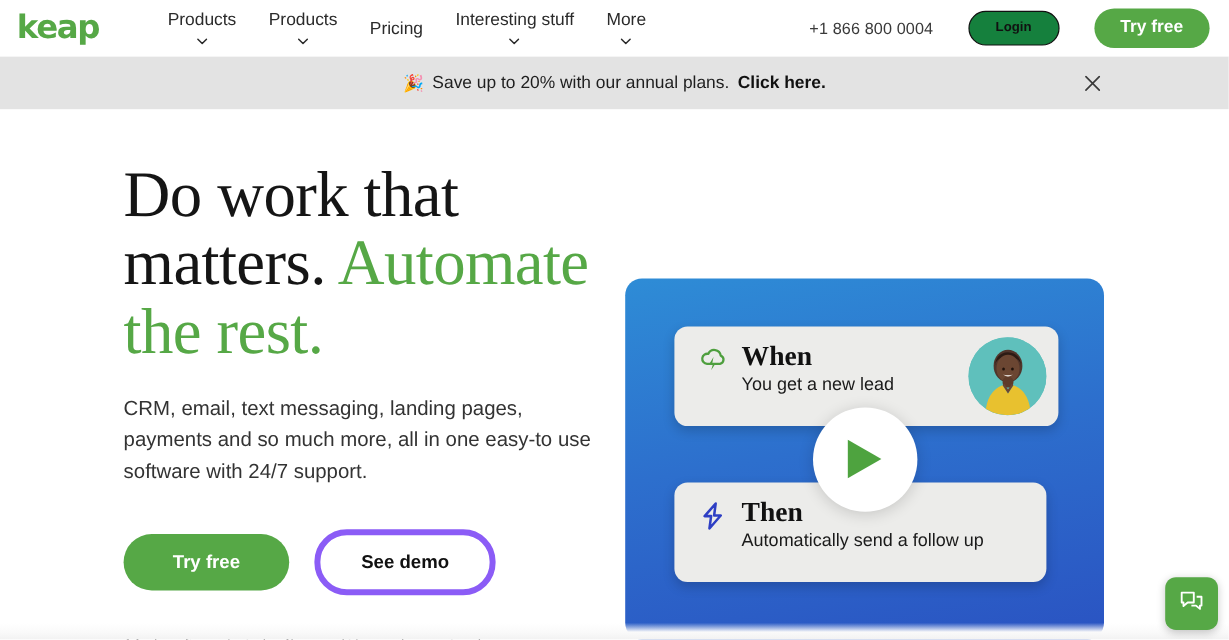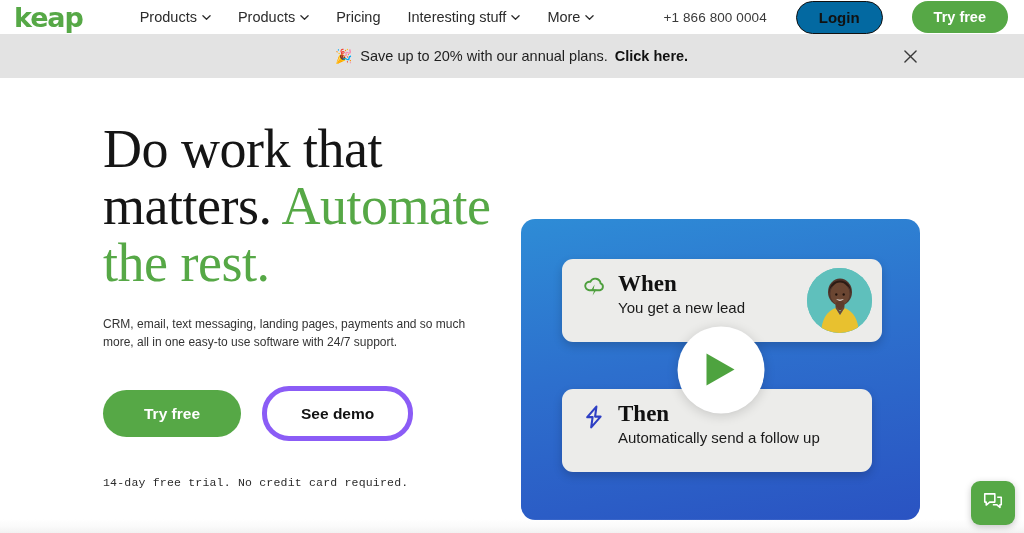--- a/index.html
+++ b/index.html
@@ -7,45 +7,45 @@
     width: 1024px; height: 533px;
     overflow: hidden;
     background: #ffffff;
     font-family: "Liberation Sans", sans-serif;
     -webkit-font-smoothing: antialiased;
   }
   .page { position: relative; width: 1024px; height: 533px; background:#fff; }
 
   
   .header {
-    height: 34px; width: 100%;
+    height: 47px; width: 100%;
     display: flex; align-items: center;
     padding: 0 16px 0 14px;
     background: #ffffff;
     position: relative; z-index: 5;
   }
   .logo {
     font-size: 27px; font-weight: 700; letter-spacing: -1.1px;
     color: #56A846; line-height: 1; user-select: none;
     font-family: "DejaVu Sans", sans-serif;
   }
   .nav { display: flex; align-items: center; margin-left: 57px; gap: 27px; }
   .nav-item {
     display: flex; align-items: center; gap: 5px;
-    font-size: 14.5px; color: #2b2b2b; cursor: pointer; white-space: nowrap;
+    font-size: 14.5px; color: #2b2b2b; cursor: pointer; white-space: nowrap; flex-direction: column;
   }
   .chev { width: 9px; height: 9px; display:block; }
   .chev svg { display:block; }
 
   .header-right { margin-left: auto; display: flex; align-items: center; gap: 29px; }
   .phone { font-size: 13.5px; color: #3a3a3a; letter-spacing: .1px; }
   .btn-login {
     border: 1.6px solid #111; border-radius: 22px;
-    padding: 8px 22px; font-size: 15px; font-weight: 700; color: #111;
-    background: #0369a1; cursor: pointer; line-height: 1;
+    padding: 8px 22px; font-size: 11px; font-weight: 700; color: #111;
+    background: #15803d; cursor: pointer; line-height: 1;
   }
   .btn-tryfree-top {
     background: #56A846; border: none; border-radius: 22px;
     padding: 9px 22px; font-size: 14.5px; font-weight: 700; color: #fff;
     cursor: pointer; line-height: 1;
   }
 
   
   .banner {
     height: 44px; width: 100%;
@@ -65,21 +65,21 @@
   
   .hero { position: relative; display: flex; padding: 0; }
   .hero-left { width: 520px; padding: 43px 0 0 103px; }
   .headline {
     font-family: "Liberation Serif", "DejaVu Serif", serif;
     font-size: 54px; line-height: 1.06; font-weight: 400;
     color: #151515; letter-spacing: -0.5px;
   }
   .headline .g { color: #56A846; }
   .subcopy {
-    margin-top: 22px; font-size: 12px; line-height: 1.55; color: #333;
+    margin-top: 22px; font-size: 17px; line-height: 1.55; color: #333;
     max-width: 392px;
   }
   .cta-row { margin-top: 34px; display: flex; align-items: center; gap: 21px; }
   .btn-tryfree {
     background: #56A846; color: #fff; border: none; border-radius: 27px;
     padding: 16px 41px; font-size: 15.5px; font-weight: 700; cursor: pointer; line-height:1;
   }
   .btn-seedemo {
     background: #fff; color: #111; border: 5px solid #8b5cf6; border-radius: 27px;
     padding: 15px 34px; font-size: 15.5px; font-weight: 700; cursor: pointer; line-height:1;

